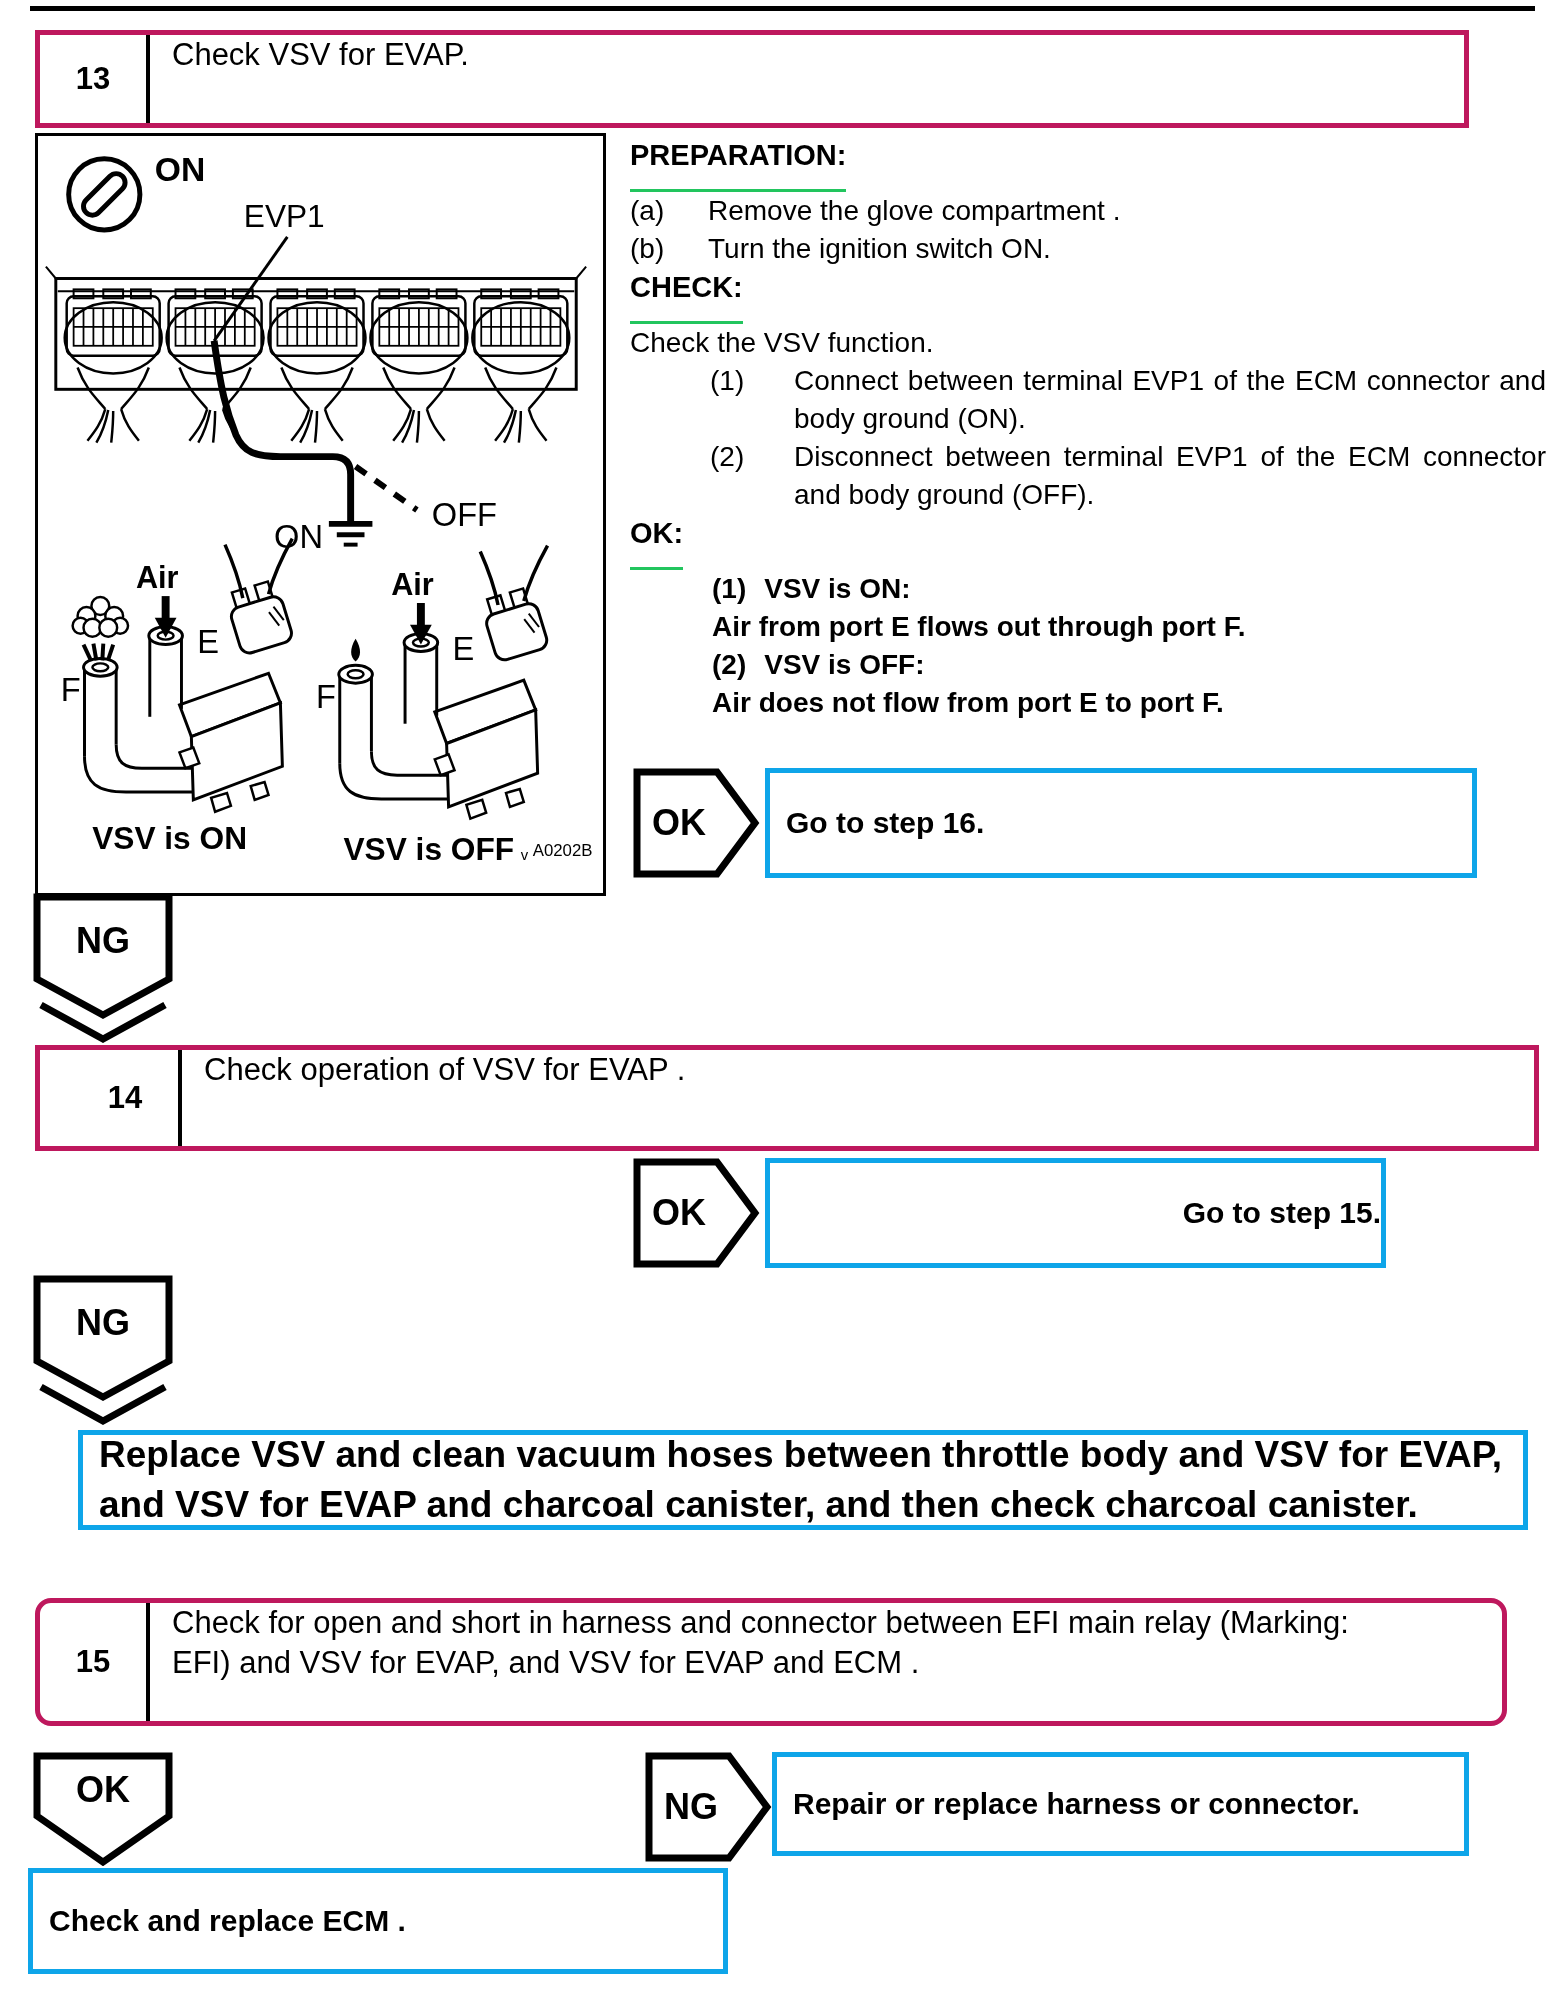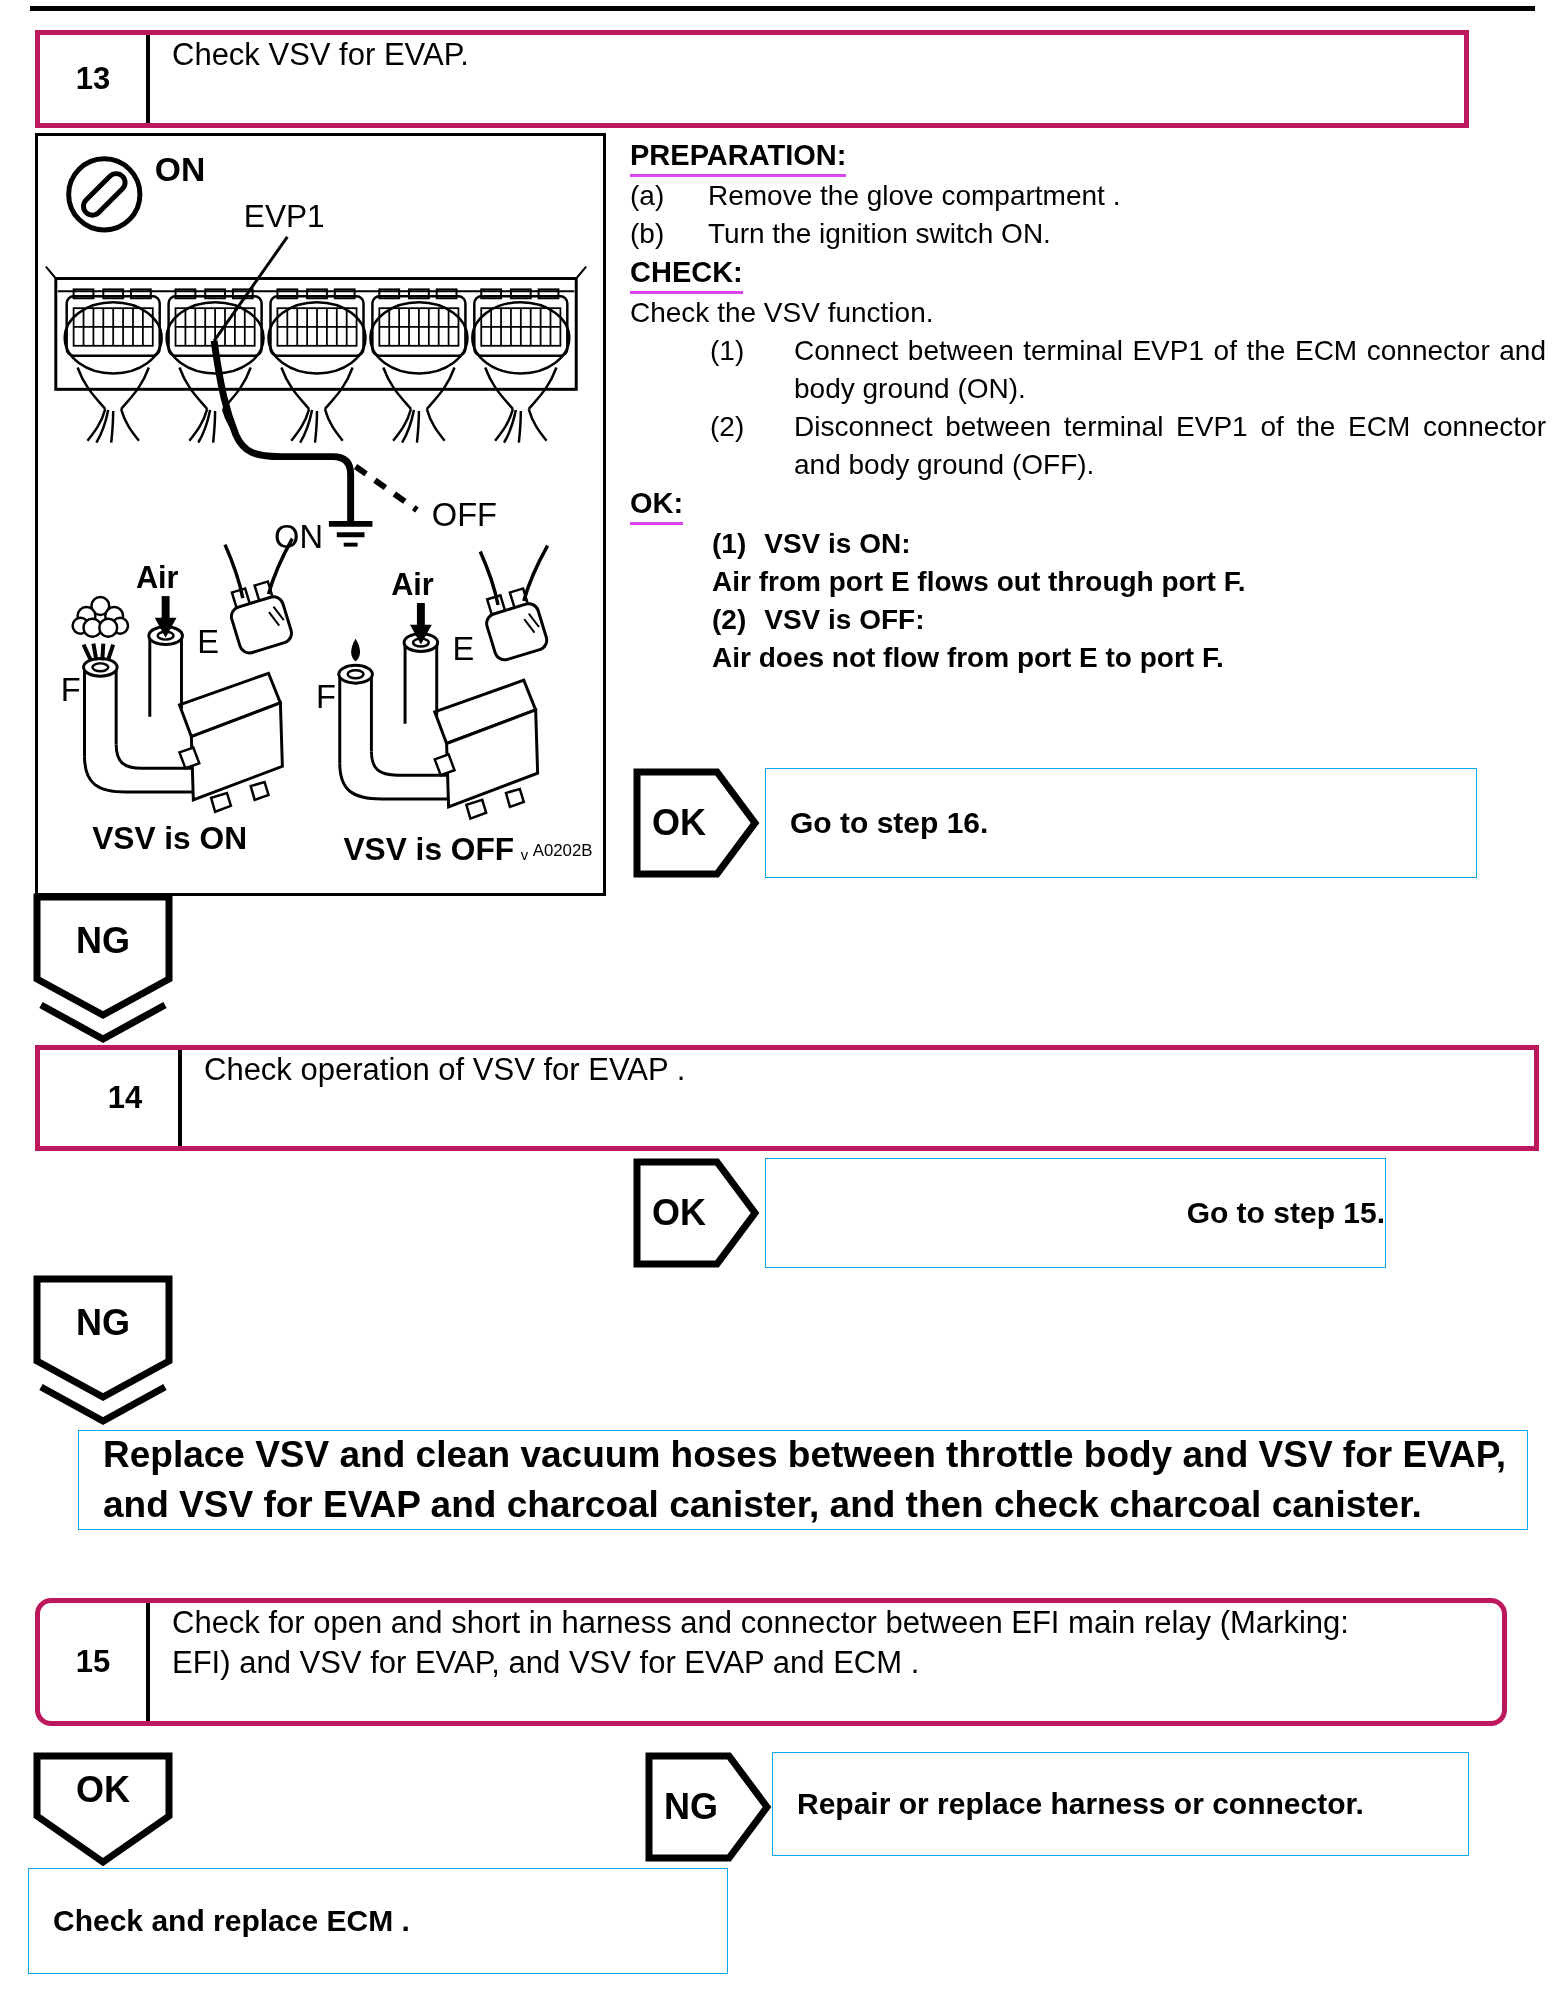--- a/index.html
+++ b/index.html
@@ -18,33 +18,33 @@
   
   .figure{position:absolute;left:35px;top:133px;width:565px;height:757px;
           border:3px solid #000;background:#fff;}
   .figure svg{position:absolute;left:0;top:0;}
   svg text{font-family:"Liberation Sans",sans-serif;}
 
   
   .instructions{position:absolute;left:630px;top:136px;width:916px;
                 font-size:28px;line-height:38px;}
   .ihead{font-weight:bold;font-size:29px;}
-  .ihead span{display:inline-block;border-bottom:3px solid #d946ef;padding-bottom:0;}
+  .ihead span{display:inline-block;border-bottom:3px solid #22c55e;padding-bottom:15px;}
   .iitem{display:flex;}
   .iitem .lbl{width:78px;flex:none;}
   .sub{display:flex;padding-left:80px;}
   .sub .lbl2{width:84px;flex:none;}
   .sub .txt{flex:1;text-align:justify;}
   .okline{font-weight:bold;padding-left:82px;}
   .okline .oklbl{margin-right:18px;}
 
   
   .arrow{position:absolute;}
-  .rbox{position:absolute;border:1px solid #0ea5e9;background:#fff;display:flex;
-        align-items:center;font-weight:bold;font-size:30px;padding-left:24px;box-sizing:border-box;}
+  .rbox{position:absolute;border:5px solid #0ea5e9;background:#fff;display:flex;
+        align-items:center;font-weight:bold;font-size:30px;padding-left:16px;box-sizing:border-box;}
   .rbox.two{font-size:37px;line-height:1.35;padding-right:20px;margin-left:48px;}
 </style>
 </head>
 <body>
 
 <div class="page">
 
   <div class="scanline"></div>
 
   <div class="step-header" style="left:35px;top:30px;width:1424px;height:88px;">

